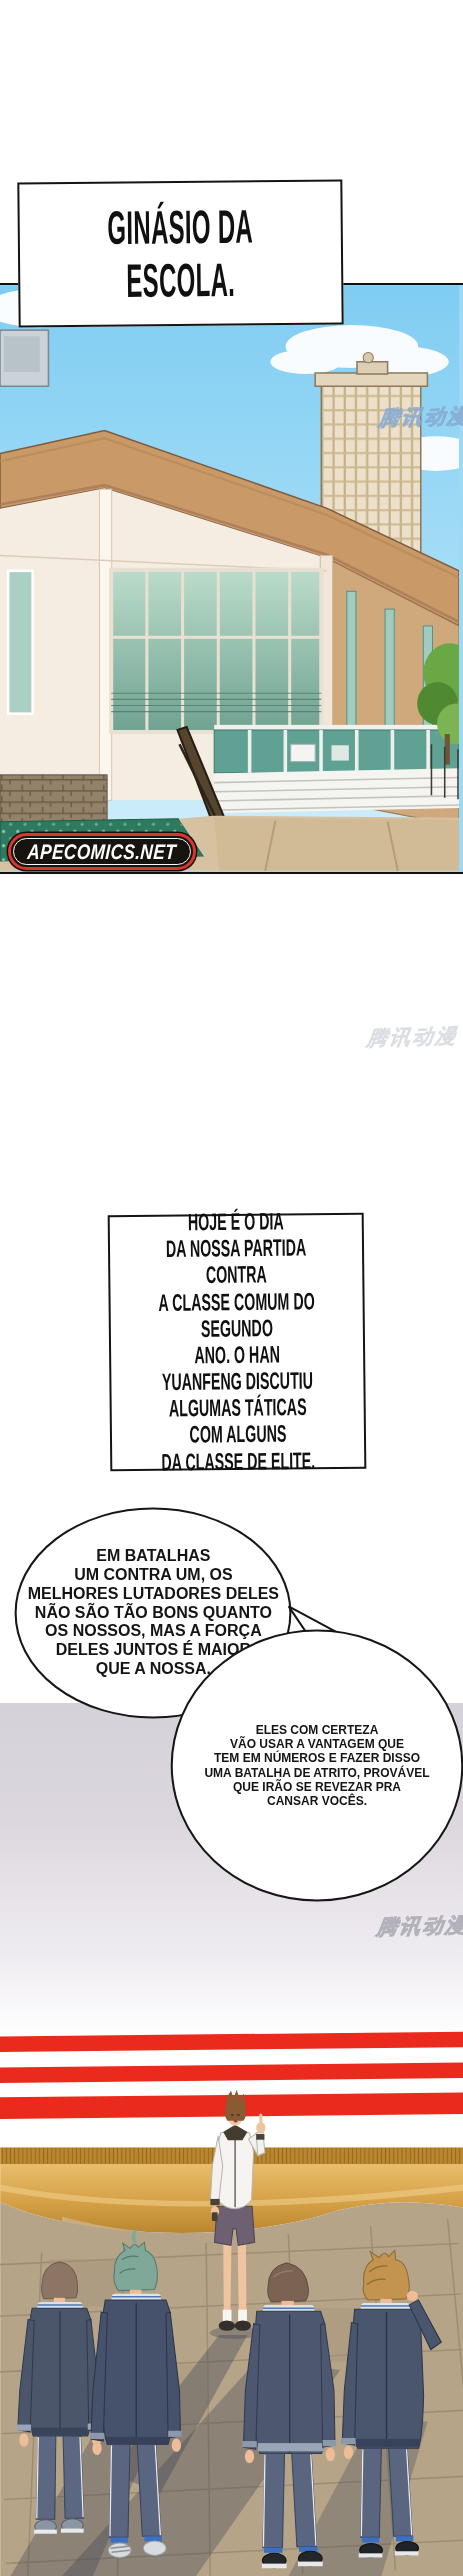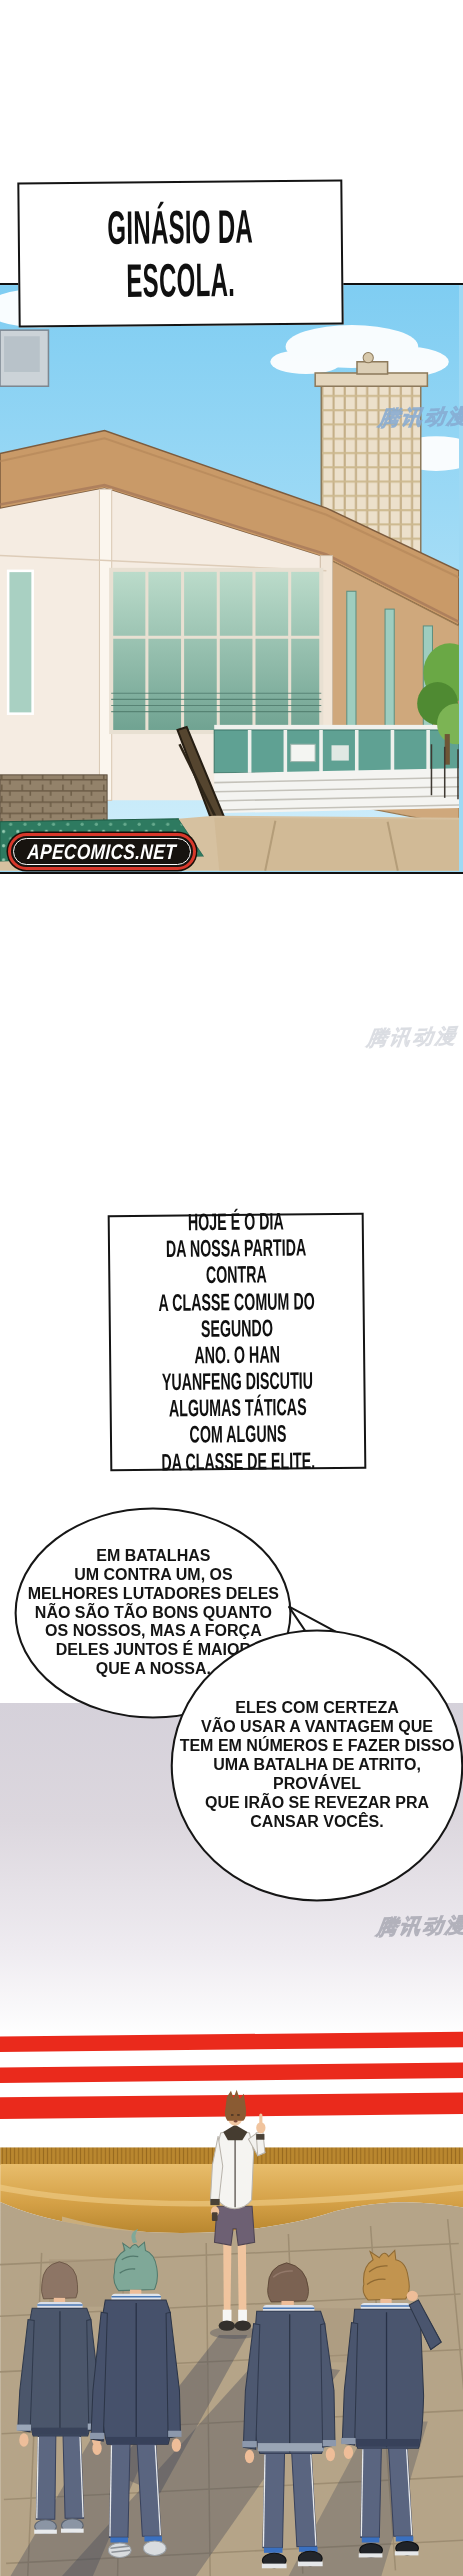--- a/index.html
+++ b/index.html
@@ -29,21 +29,21 @@
 
   
   .bubble{z-index:6;}
   .bubble .shape{position:absolute;left:0;top:0;}
   .btxt{position:absolute;left:0;top:0;width:100%;height:100%;
       display:flex;align-items:center;justify-content:center;
       font-weight:700;color:#141414;text-align:center;white-space:pre-line;}
   .b1{left:14.4px;top:1507px;width:278px;height:212px;}
   .b1 .btxt{font-size:16px;line-height:1.18;}
   .b2{left:170px;top:1629px;width:294px;height:273px;}
-  .b2 .btxt{font-size:16px;line-height:1.18;}
+  .b2 .btxt{font-size:12px;line-height:1.18;}
   .b3{left:14.4px;top:1914px;width:233px;height:193px;}
   .b3 .btxt{font-size:17px;line-height:1.18;}
 
   
   .wm{font-weight:700;font-style:italic;letter-spacing:2.1px;font-size:20.6px;
       transform:skewX(-10deg) rotate(-2deg);white-space:nowrap;z-index:5;pointer-events:none;}
   .wm1{left:379px;top:403px;color:rgba(165,200,232,0.55);-webkit-text-stroke:0.8px rgba(130,165,205,0.75);}
   .wm2{left:367px;top:1023px;color:rgba(175,180,192,0.22);-webkit-text-stroke:0.5px rgba(175,180,192,0.30);}
   .wm3{left:377px;top:1912px;color:rgba(255,255,255,0.55);-webkit-text-stroke:0.8px rgba(150,150,162,0.7);}
 

